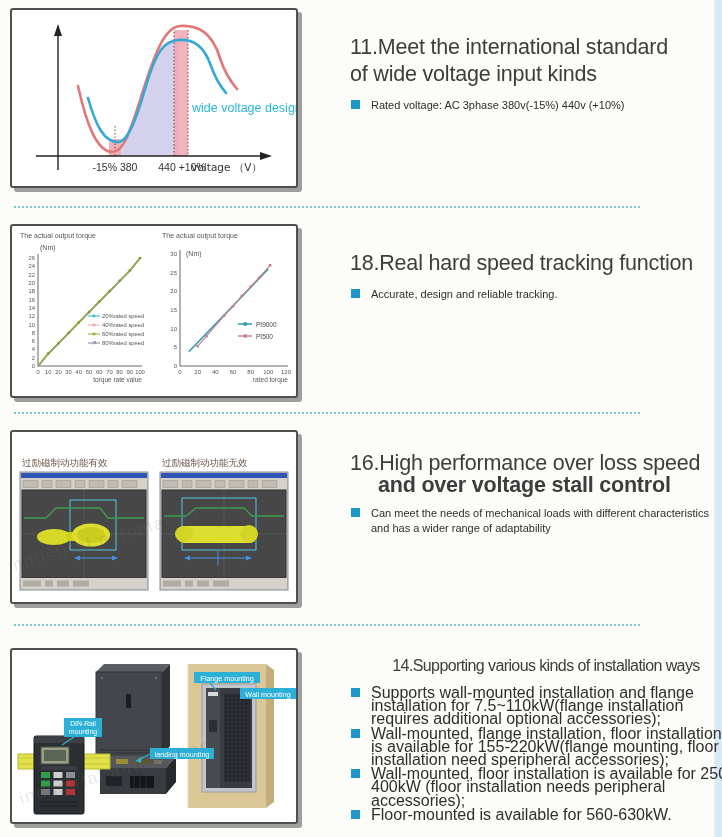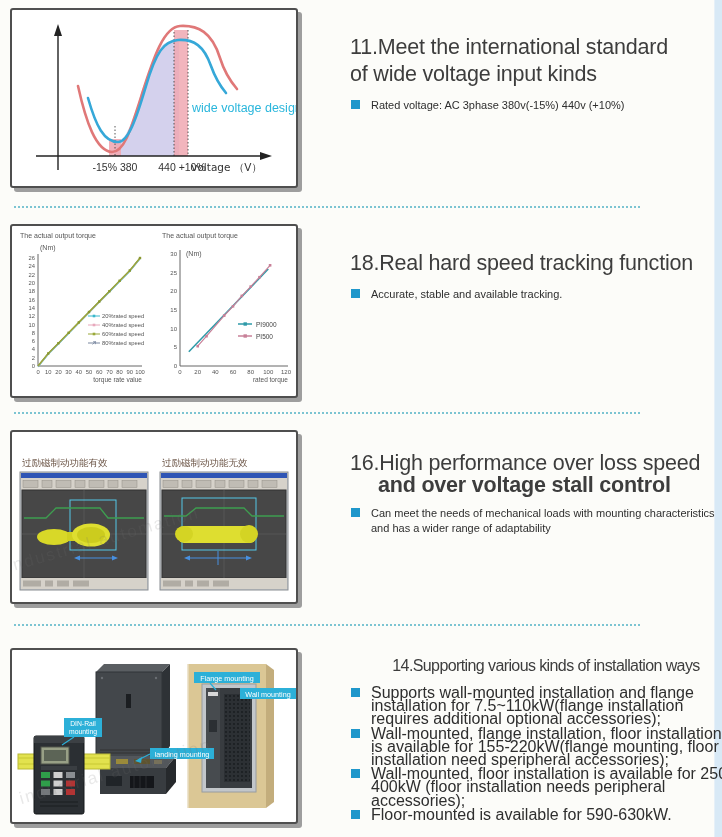--- a/index.html
+++ b/index.html
@@ -369,34 +369,34 @@
   </div>
 </div>
 
 <div id="sec2" class="sec-text">
   <div class="title">
     <div>18.Real hard speed tracking function</div>
   </div>
   <div class="bullets">
     <div class="bullet">
       <span class="sq"></span>
-      <span class="btext">Accurate, stable and available tracking.</span>
+      <span class="btext">Accurate, design and reliable tracking.</span>
     </div>
   </div>
 </div>
 
 <div id="sec3" class="sec-text">
   <div class="title tight">
     <div>16.High performance over loss speed</div>
     <div class="l2">and over voltage stall control</div>
   </div>
   <div class="bullets">
     <div class="bullet">
       <span class="sq"></span>
-      <span class="btext" style="max-width:352px">Can meet the needs of mechanical loads with mounting characteristics and has a wider range of adaptability</span>
+      <span class="btext" style="max-width:352px">Can meet the needs of mechanical loads with different characteristics and has a wider range of adaptability</span>
     </div>
   </div>
 </div>
 
 <div id="sec4" class="sec-text">
   <div class="title">
     <div>14.Supporting various kinds of installation ways</div>
   </div>
   <div class="bullets">
     <div class="bullet">
@@ -406,16 +406,16 @@
     <div class="bullet">
       <span class="sq"></span>
       <span class="btext">Wall-mounted, flange installation, floor installation is available for 155-220kW(flange mounting, floor installation need speripheral accessories);</span>
     </div>
     <div class="bullet">
       <span class="sq"></span>
       <span class="btext">Wall-mounted, floor installation is available for 250-400kW (floor installation needs peripheral accessories);</span>
     </div>
     <div class="bullet">
       <span class="sq"></span>
-      <span class="btext">Floor-mounted is available for 590-630kW.</span>
+      <span class="btext">Floor-mounted is available for 560-630kW.</span>
     </div>
   </div>
 </div>
 
 </body></html>

